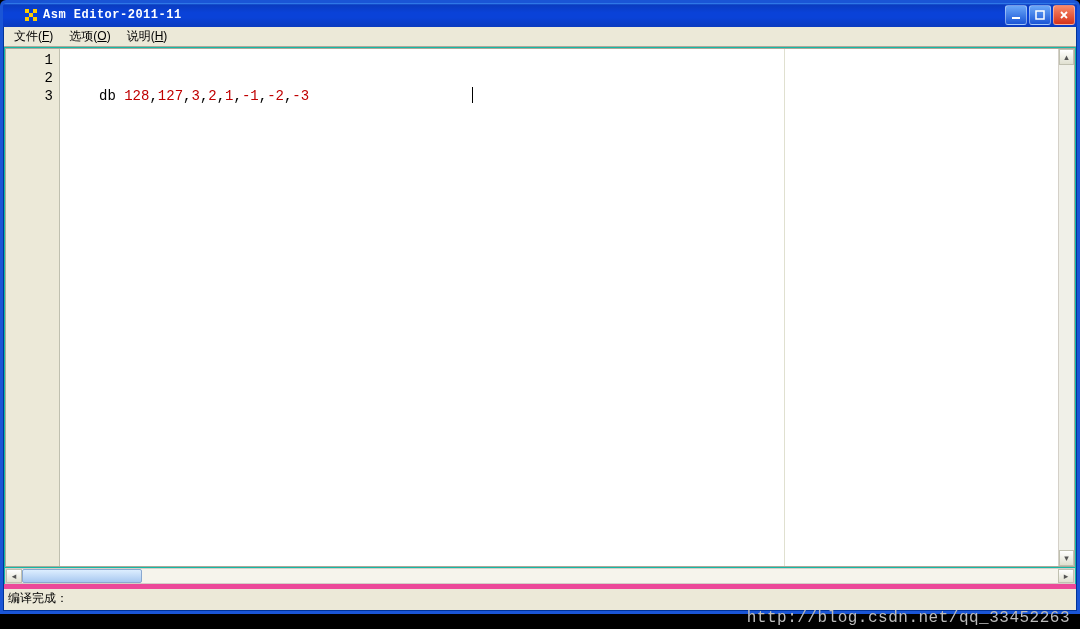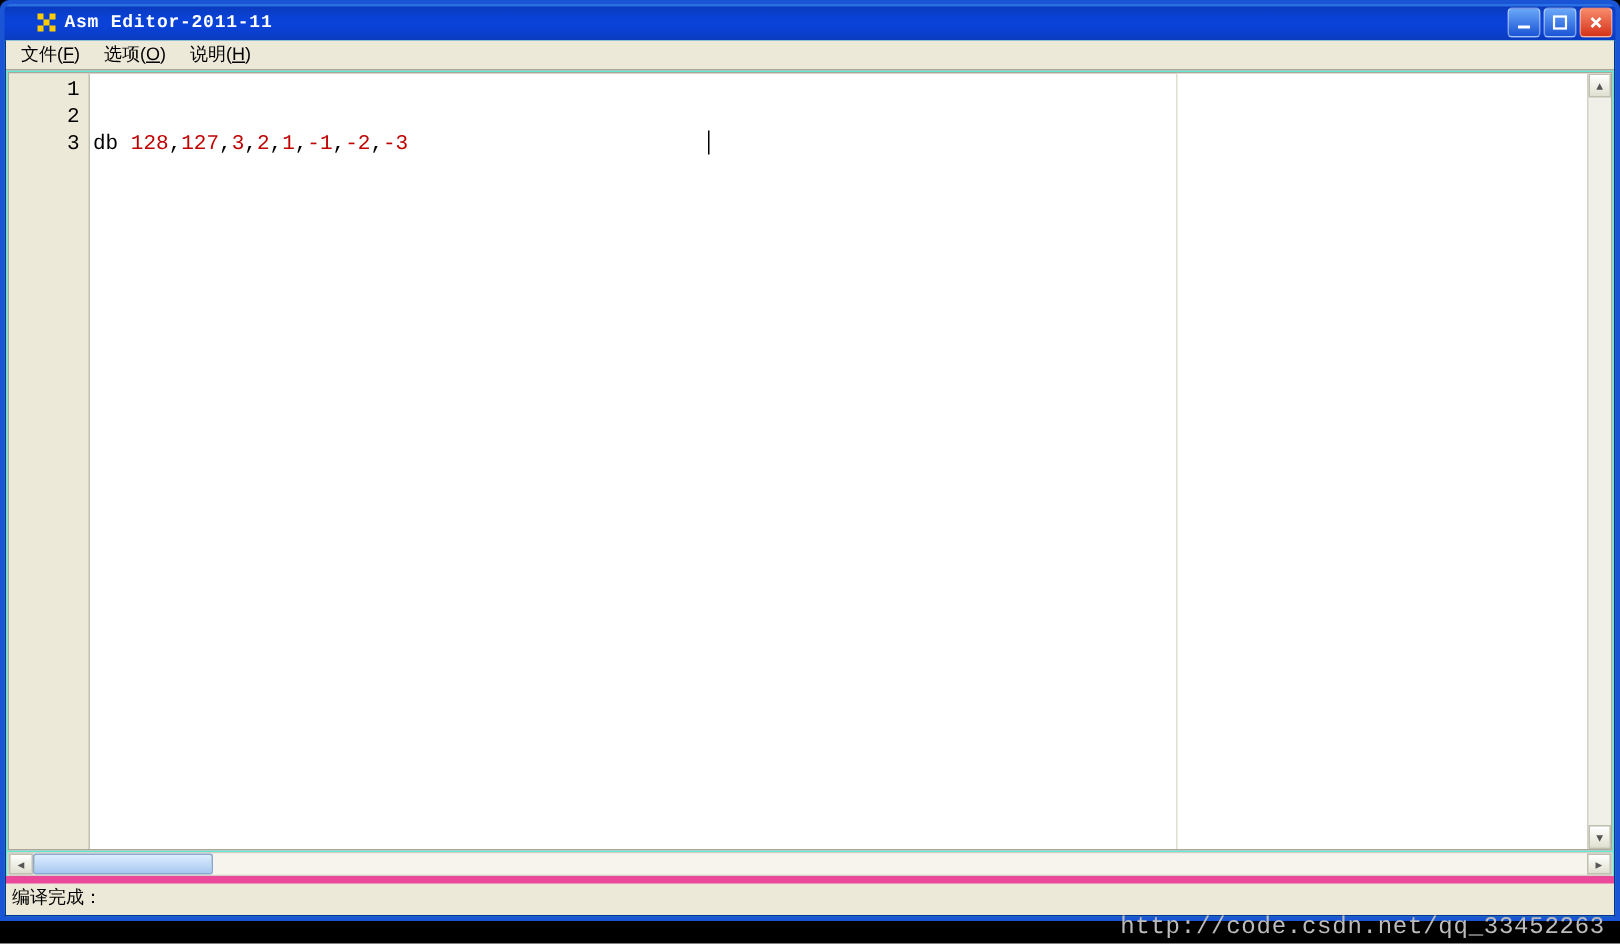--- a/index.html
+++ b/index.html
@@ -59,21 +59,21 @@
     border: 1px solid #fff6;
     background: linear-gradient(to bottom, #6aa7f8, #1a55d6);
   }
   .win-btn.close {
     background: linear-gradient(to bottom, #f88a6a, #d6331a);
   }
   .win-btn svg { display: block; }
 
   .client {
     flex: 1;
-    background: #5eead4;
+    background: #14b8a6;
     display: flex;
     flex-direction: column;
     border: 1px solid #003399;
     border-top: none;
   }
   .menubar {
     height: 20px;
     background: #ece9d8;
     display: flex;
     align-items: center;
@@ -111,21 +111,21 @@
   .code {
     flex: 1;
     font-family: "Courier New", monospace;
     font-size: 14px;
     color: #000;
     padding-top: 2px;
     padding-left: 2px;
     line-height: 18px;
     position: relative;
   }
-  .code .line { white-space: pre; height: 18px; }
+  .code .line { white-space: pre; height: 18px; margin-left: 37px; }
   .kw { color: #000; }
   .num { color: #c00000; }
   .cursor {
     position: absolute;
     left: 412px;
     top: 38px;
     width: 1px;
     height: 16px;
     background: #000;
   }
@@ -271,13 +271,13 @@
       <div class="right-btn">▸</div>
     </div>
 
     <div class="status">
       <div>编译完成：</div>
     </div>
 
   </div>
 </div>
 
-<div class="watermark">http://code.csdn.net/qq_33452263</div>
+<div class="watermark">http://blog.csdn.net/qq_33452263</div>
 
 </body></html>

